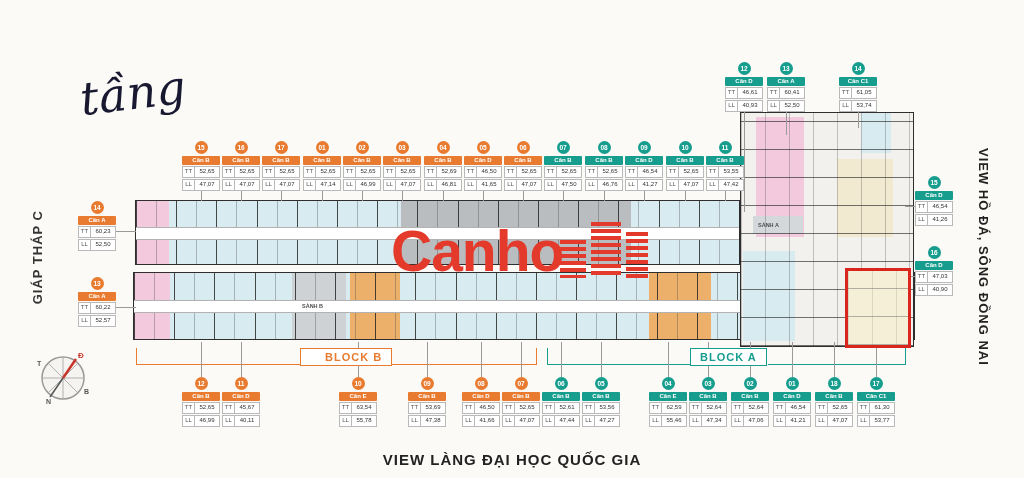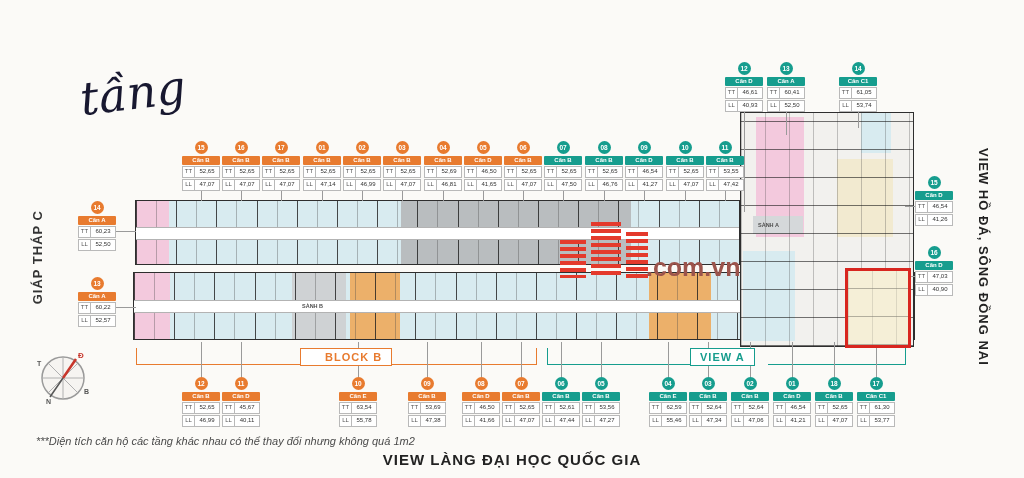--- a/index.html
+++ b/index.html
@@ -114,46 +114,45 @@
   <div class="bl" style="left:136px;top:348px;width:1.2px;height:17px;background:#e87b2f;"></div>
   <div class="bl" style="left:136px;top:364px;width:164px;height:1.2px;background:#e87b2f;"></div>
   <div class="bl" style="left:378px;top:364px;width:158px;height:1.2px;background:#e87b2f;"></div>
   <div class="bl" style="left:536px;top:348px;width:1.2px;height:17px;background:#e87b2f;"></div>
   <div class="block-box" style="left:300px;border:1.5px solid #e87b2f;color:#e87b2f;padding-left:24px;">BLOCK B</div>
 
   <div class="bl" style="left:547px;top:348px;width:1.2px;height:17px;background:#169d8e;"></div>
   <div class="bl" style="left:547px;top:364px;width:143px;height:1.2px;background:#169d8e;"></div>
   <div class="bl" style="left:768px;top:364px;width:137px;height:1.2px;background:#169d8e;"></div>
   <div class="bl" style="left:905px;top:348px;width:1.2px;height:17px;background:#169d8e;"></div>
-  <div class="block-box" style="left:690px;border:1.5px solid #169d8e;color:#169d8e;">VIEW A</div>
-
+  <div class="block-box" style="left:690px;border:1.5px solid #169d8e;color:#169d8e;">BLOCK A</div>
+
+  <div class="wm-brand">Canho</div>
   <div class="wm-icon">
     <i style="width:26px;height:38px;"></i>
       <i style="width:30px;height:56px;"></i>
       <i style="width:22px;height:46px;"></i>
   </div>
-  <div class="wm-suffix">.com.vn</div>
 
   <svg class="compass" width="58" height="58" viewBox="0 0 58 58">
     <circle cx="29" cy="30" r="21" fill="#f6f4f1" stroke="#9a9a9a" stroke-width="1.5"></circle>
     <g stroke="#b0b0b0" stroke-width="1">
       <line x1="29" y1="10" x2="29" y2="50"></line>
         <line x1="9" y1="30" x2="49" y2="30"></line>
       <line x1="15" y1="16" x2="43" y2="44"></line>
         <line x1="43" y1="16" x2="15" y2="44"></line>
     </g>
     <line x1="42" y1="11" x2="29" y2="30" stroke="#c8362b" stroke-width="2.5"></line>
     <line x1="29" y1="30" x2="16" y2="49" stroke="#555" stroke-width="1.5"></line>
     <text id="cmp-e" x="44" y="10" font-size="8" font-weight="bold" fill="#c8362b">Đ</text>
     <text id="cmp-w" x="3" y="18" font-size="7" font-weight="bold" fill="#555">T</text>
     <text id="cmp-s" x="12" y="56" font-size="7" font-weight="bold" fill="#555">N</text>
     <text id="cmp-n" x="50" y="46" font-size="7" font-weight="bold" fill="#555">B</text>
   </svg>
 
-  <div class="footnote">***Diện tích căn hộ các tầng khác nhau có thể thay đổi nhưng không quá 1m2</div>
 <div class="ulabel" style="left: 182px; top: 141px;">
       <div class="circ" style="background: rgb(232, 123, 47);">15</div>
       <div class="type" style="background: rgb(232, 123, 47);">Căn B</div>
       <div class="lrow">
         <span class="k">TT</span>
         <span class="v">52,65</span>
       </div>
       <div class="lrow">
         <span class="k">LL</span>
         <span class="v">47,07</span>

